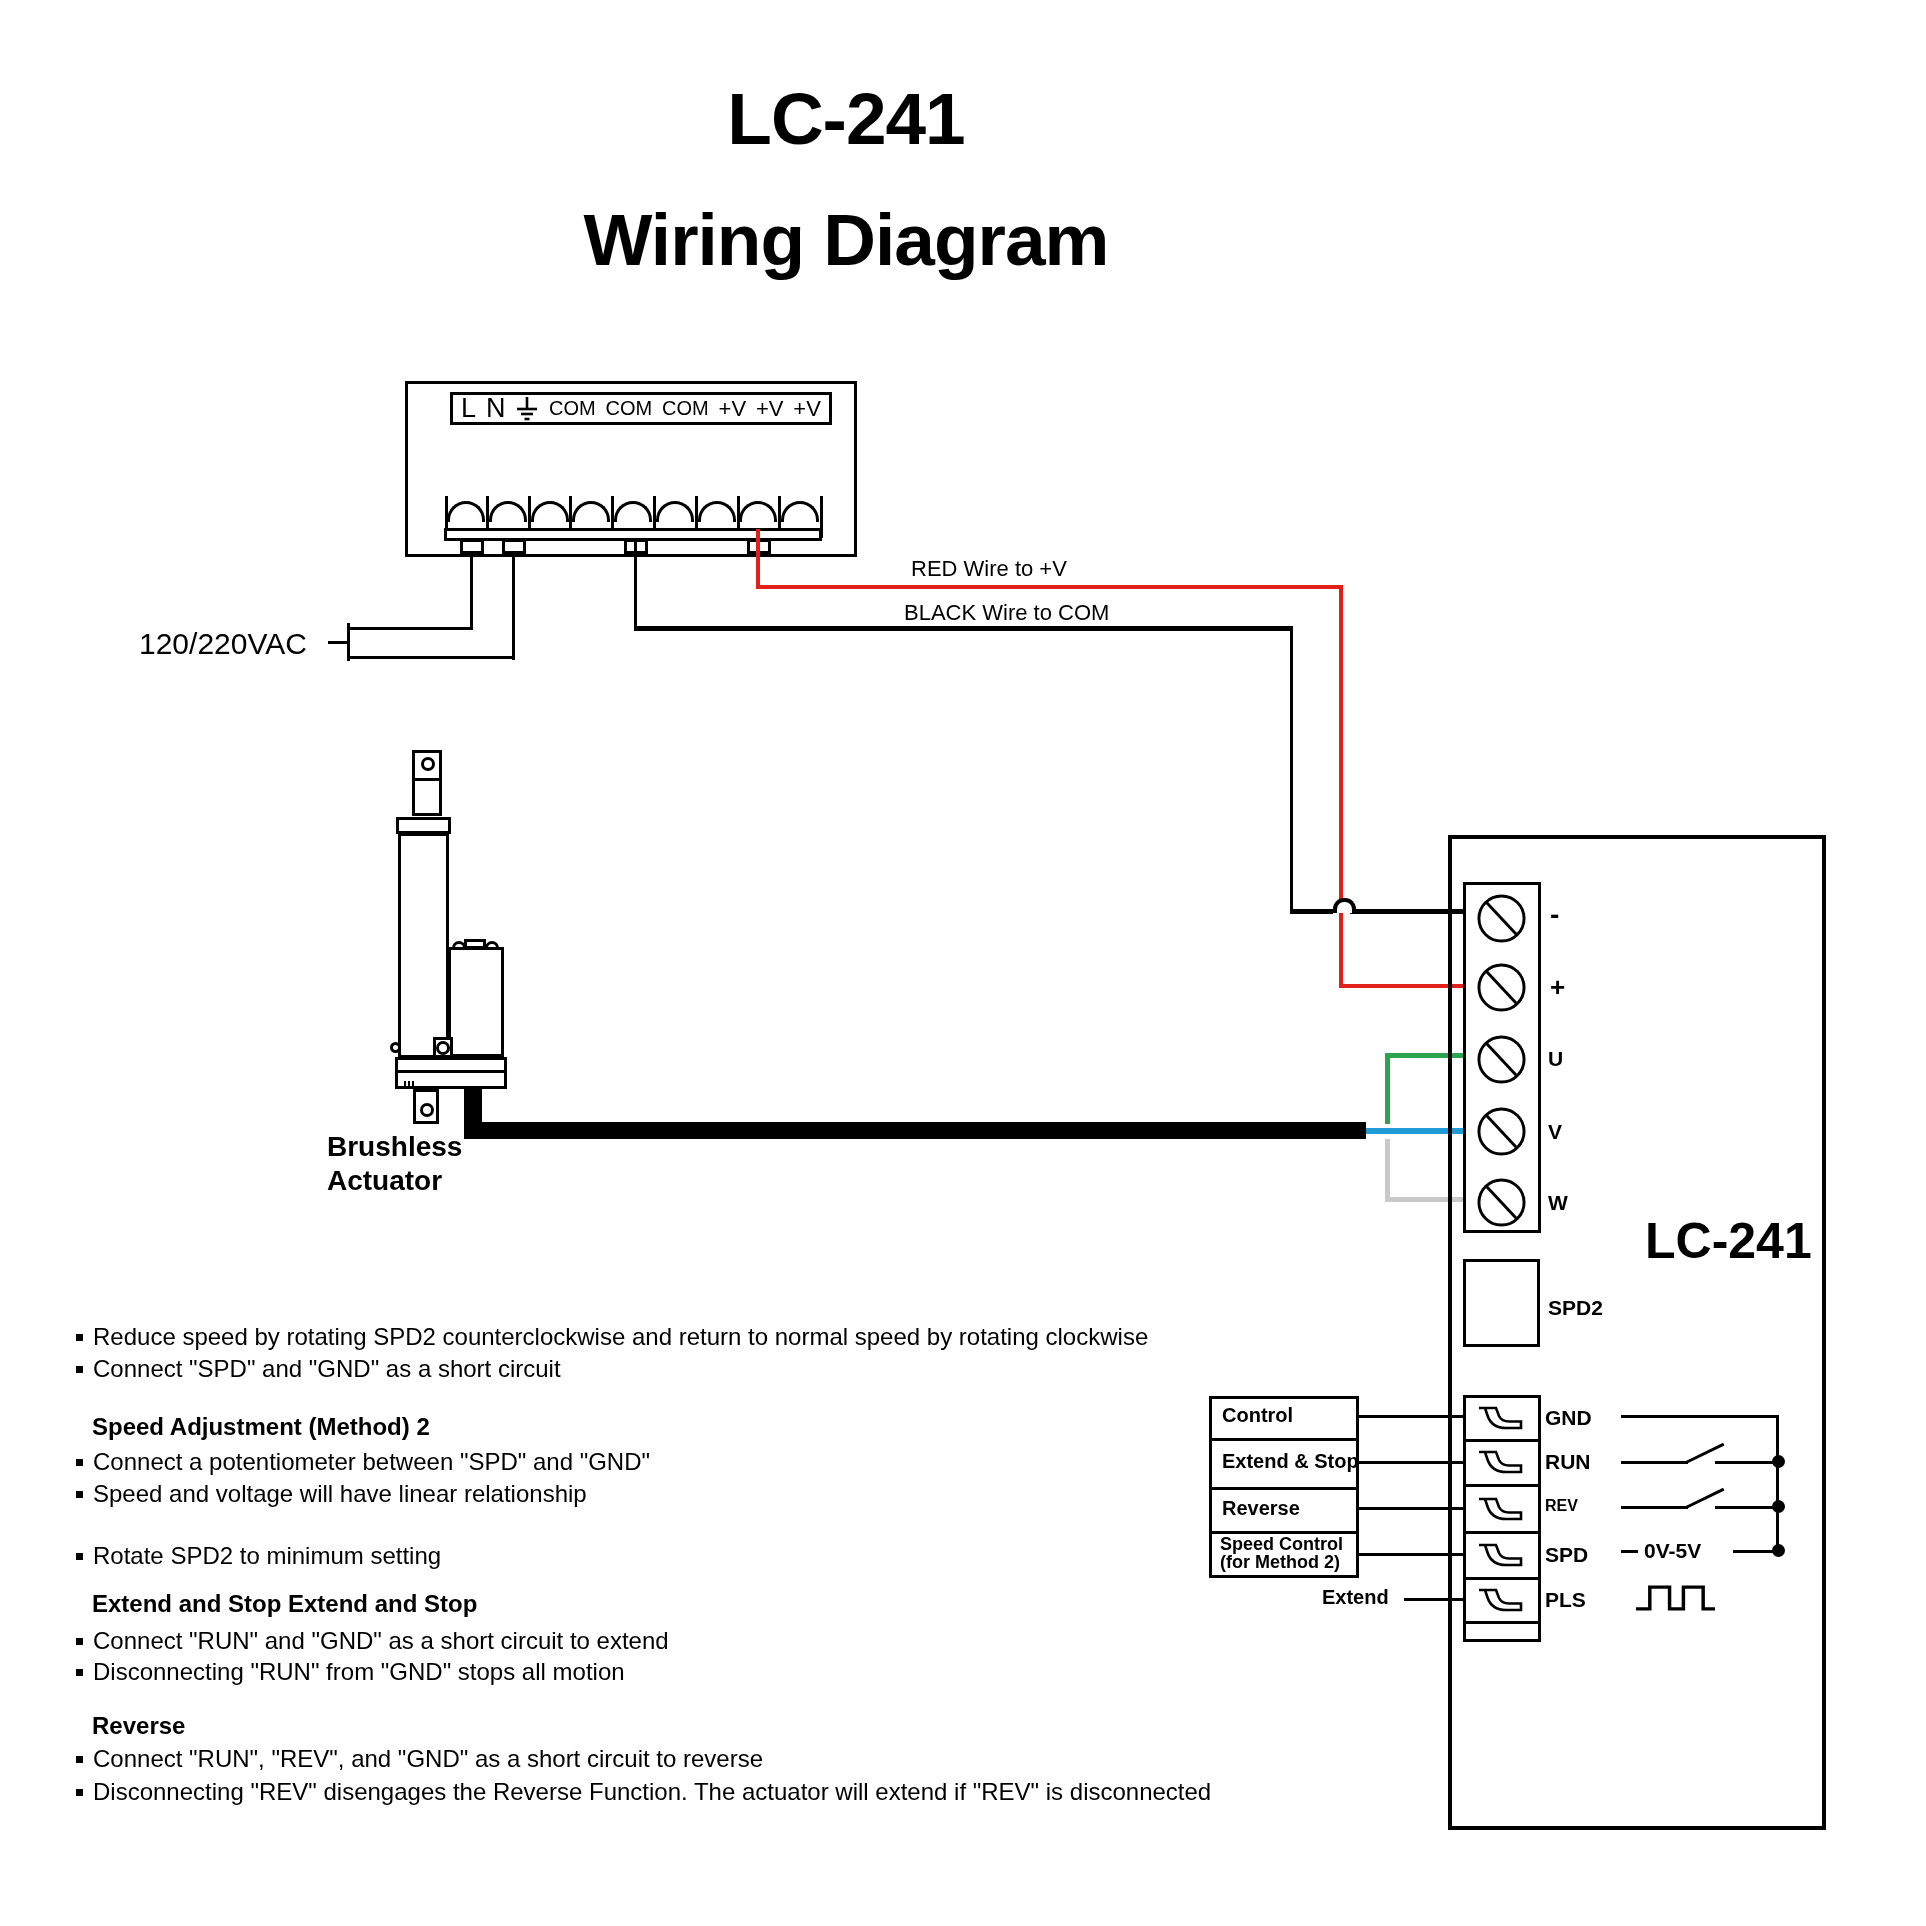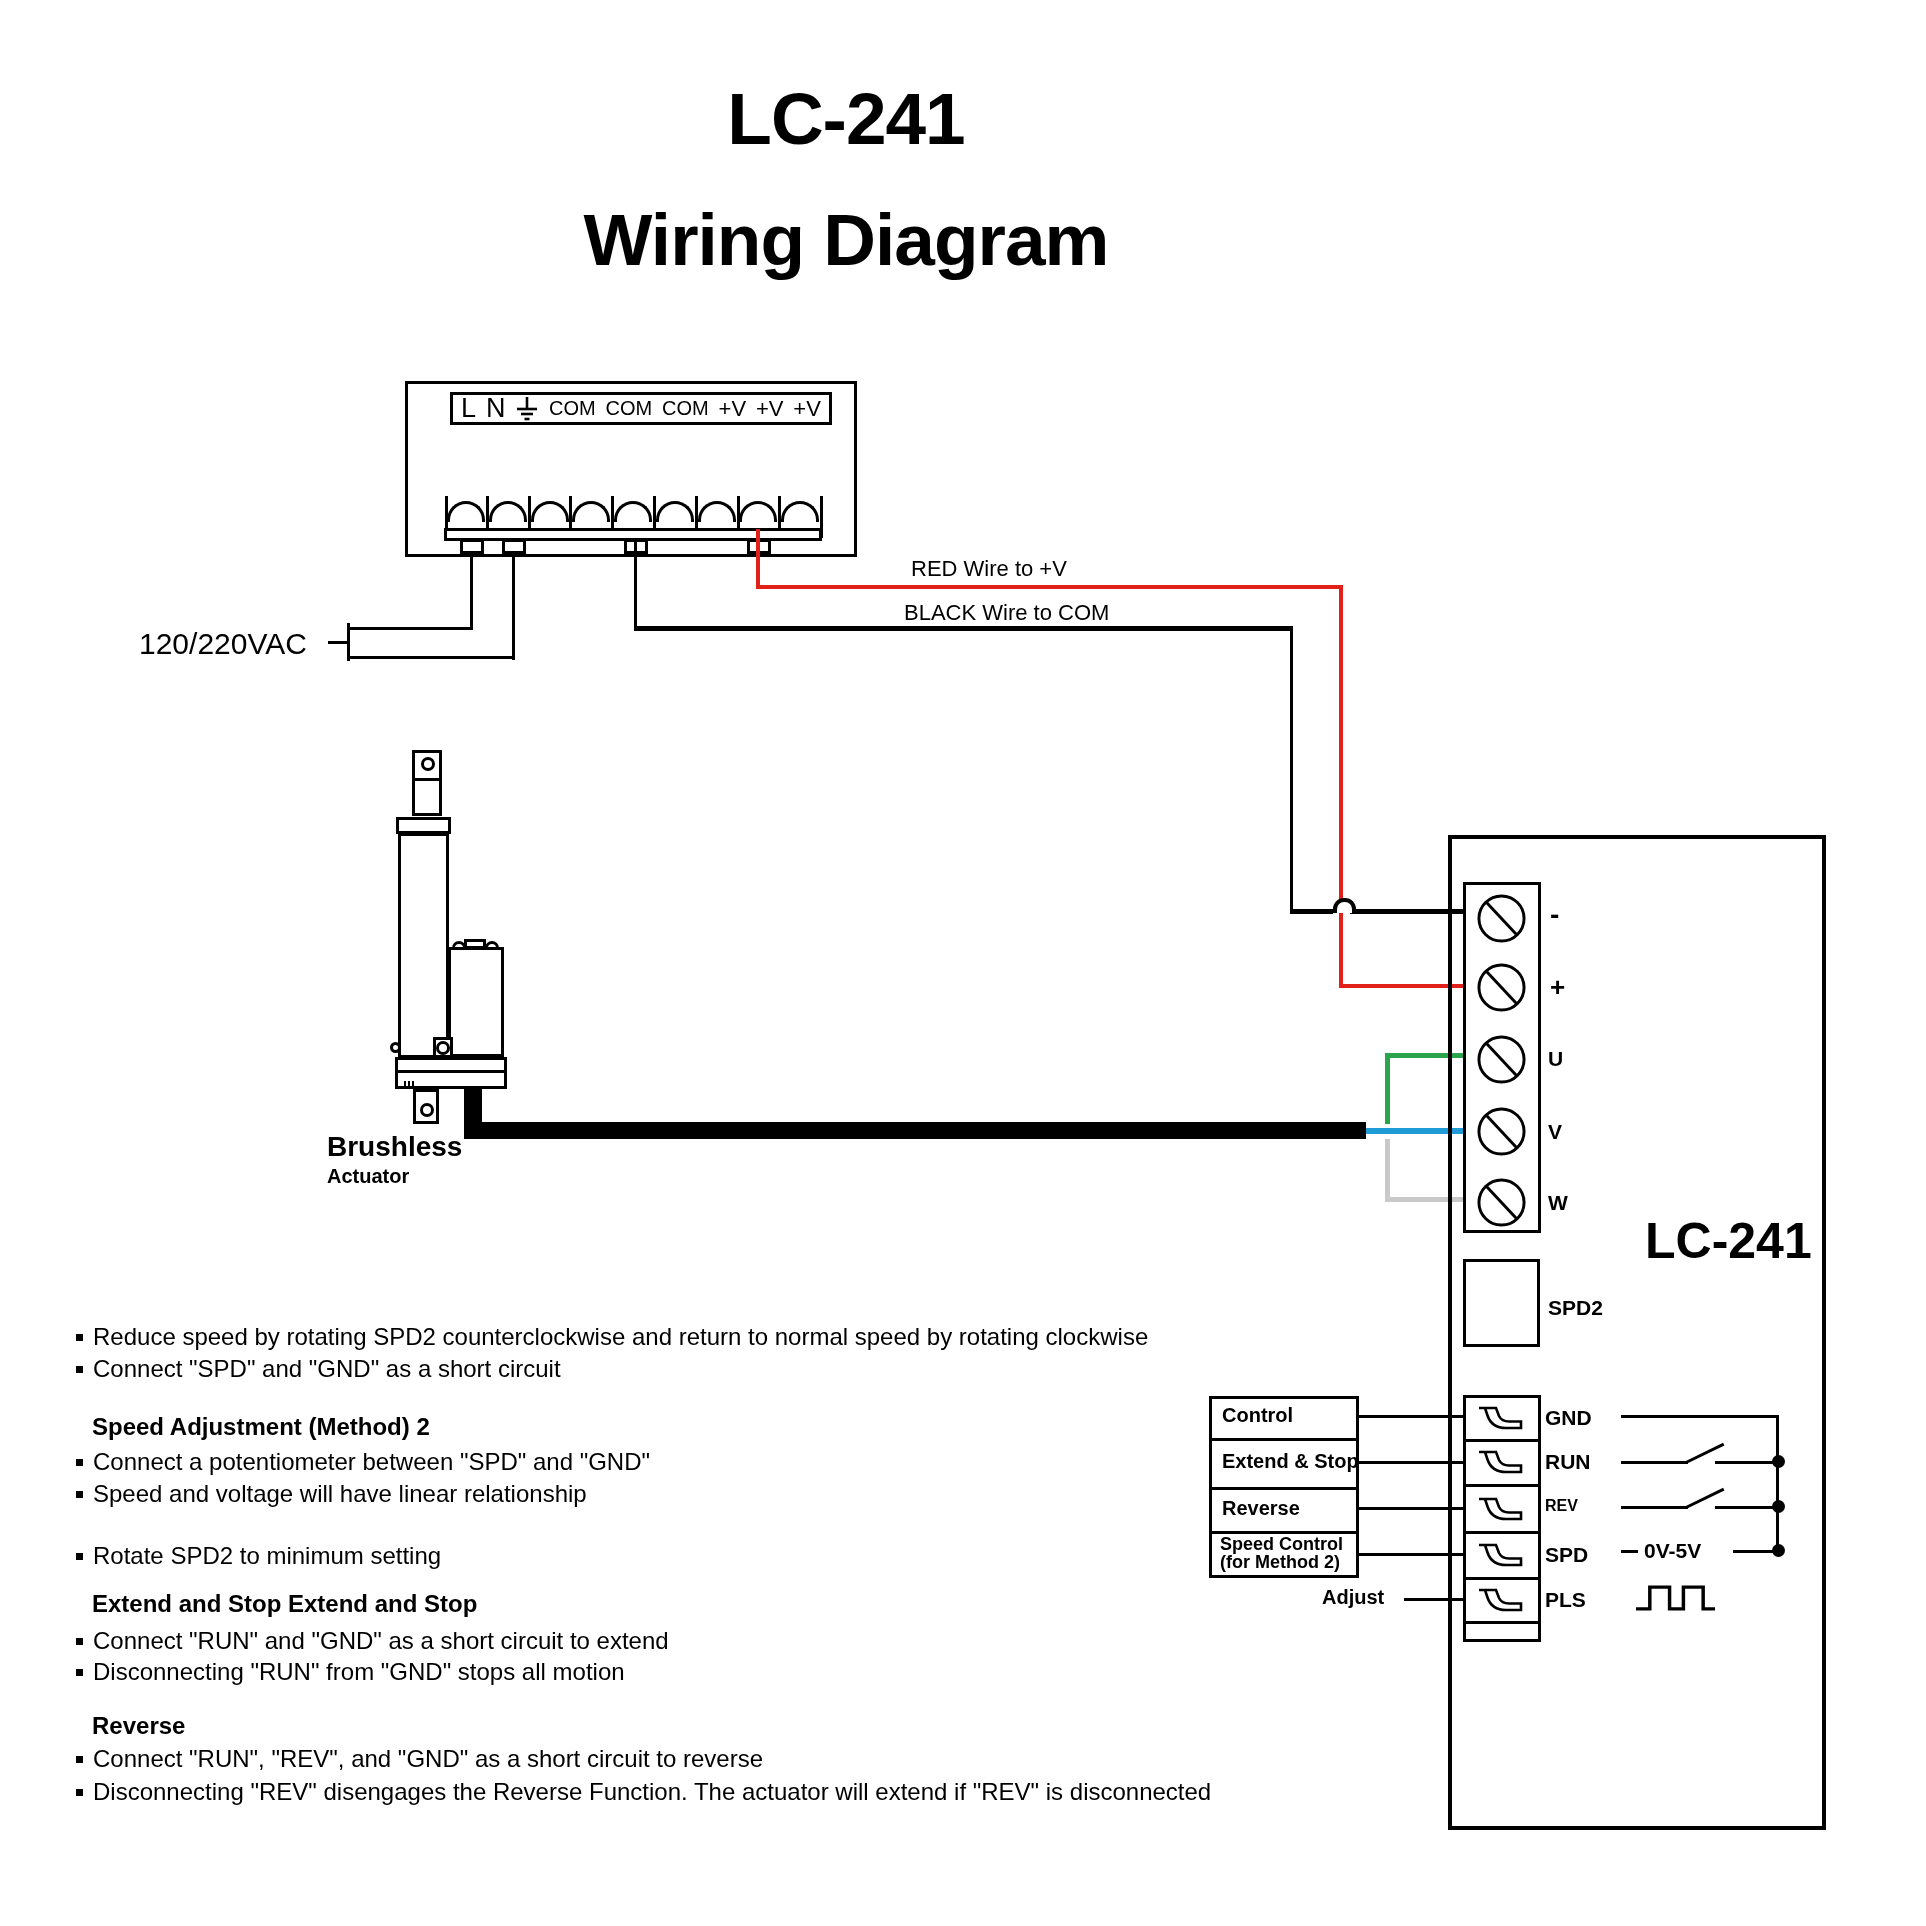--- a/index.html
+++ b/index.html
@@ -118,21 +118,21 @@
   <div style="position:absolute;left:464px;top:1122px;width:902px;height:17px;background:#000"></div>
   <div class="box" style="left:395px;top:1057px;width:106px;height:26px"></div>
   <div class="h" style="left:395px;top:1070px;width:112px"></div>
   <div style="position:absolute;left:404px;top:1081px;width:2px;height:7px;background:#000"></div>
   <div style="position:absolute;left:408px;top:1081px;width:2px;height:7px;background:#000"></div>
   <div style="position:absolute;left:412px;top:1081px;width:2px;height:7px;background:#000"></div>
   <div class="box" style="left:413px;top:1089px;width:20px;height:29px"></div>
   <div class="circ" style="left:420px;top:1103px;width:8px;height:8px"></div>
 
   <div class="txt b" style="left:327px;top:1131px;font-size:28px">Brushless</div>
-  <div class="txt b" style="left:327px;top:1165px;font-size:20px">Actuator</div>
+  <div class="txt b" style="left:327px;top:1165px;font-size:28px">Actuator</div>
 
   <div class="v wg" style="left:1385px;top:1053px;width:5px;height:71px"></div>
   <div class="h wg" style="left:1385px;top:1053px;width:78px;height:5px"></div>
   <div class="h wb" style="left:1366px;top:1128px;width:97px;height:6px"></div>
   <div class="v wy" style="left:1385px;top:1139px;width:5px;height:63px"></div>
   <div class="h wy" style="left:1385px;top:1197px;width:78px;height:5px"></div>
 
   <div style="position:absolute;left:1448px;top:835px;width:370px;height:987px;border:4px solid #000;background:transparent"></div>
   <div class="txt b" style="left:1645px;top:1212px;font-size:50px">LC-241</div>
 
@@ -219,21 +219,21 @@
 
   <div class="box" style="left:1209px;top:1396px;width:144px;height:176px"></div>
   <div class="h" style="left:1212px;top:1438px;width:144px"></div>
   <div class="h" style="left:1212px;top:1487px;width:144px"></div>
   <div class="h" style="left:1212px;top:1531px;width:144px"></div>
   <div class="txt b" style="left:1222px;top:1404px;font-size:20px">Control</div>
   <div class="txt b" style="left:1222px;top:1450px;font-size:20px">Extend &amp; Stop</div>
   <div class="txt b" style="left:1222px;top:1497px;font-size:20px">Reverse</div>
   <div class="txt b" style="left:1220px;top:1534px;font-size:18px">Speed Control</div>
   <div class="txt b" style="left:1220px;top:1552px;font-size:18px">(for Method 2)</div>
-  <div class="txt b" style="left:1322px;top:1586px;font-size:20px">Adjust</div>
+  <div class="txt b" style="left:1322px;top:1586px;font-size:20px">Extend</div>
 
   <div class="txt" style="left:76px;top:1323px;font-size:24px"><span class="sq"></span><span>Reduce speed by rotating SPD2 counterclockwise and return to normal speed by rotating clockwise</span></div>
   <div class="txt" style="left:76px;top:1355px;font-size:24px"><span class="sq"></span><span>Connect "SPD" and "GND" as a short circuit</span></div>
 
   <div class="txt b" style="left:92px;top:1413px;font-size:24px">Speed Adjustment (Method) 2</div>
   <div class="txt" style="left:76px;top:1448px;font-size:24px"><span class="sq"></span><span>Connect a potentiometer between "SPD" and "GND"</span></div>
   <div class="txt" style="left:76px;top:1480px;font-size:24px"><span class="sq"></span><span>Speed and voltage will have linear relationship</span></div>
   <div class="txt" style="left:76px;top:1542px;font-size:24px"><span class="sq"></span><span>Rotate SPD2 to minimum setting</span></div>
 
   <div class="txt b" style="left:92px;top:1590px;font-size:24px">Extend and Stop Extend and Stop</div>

